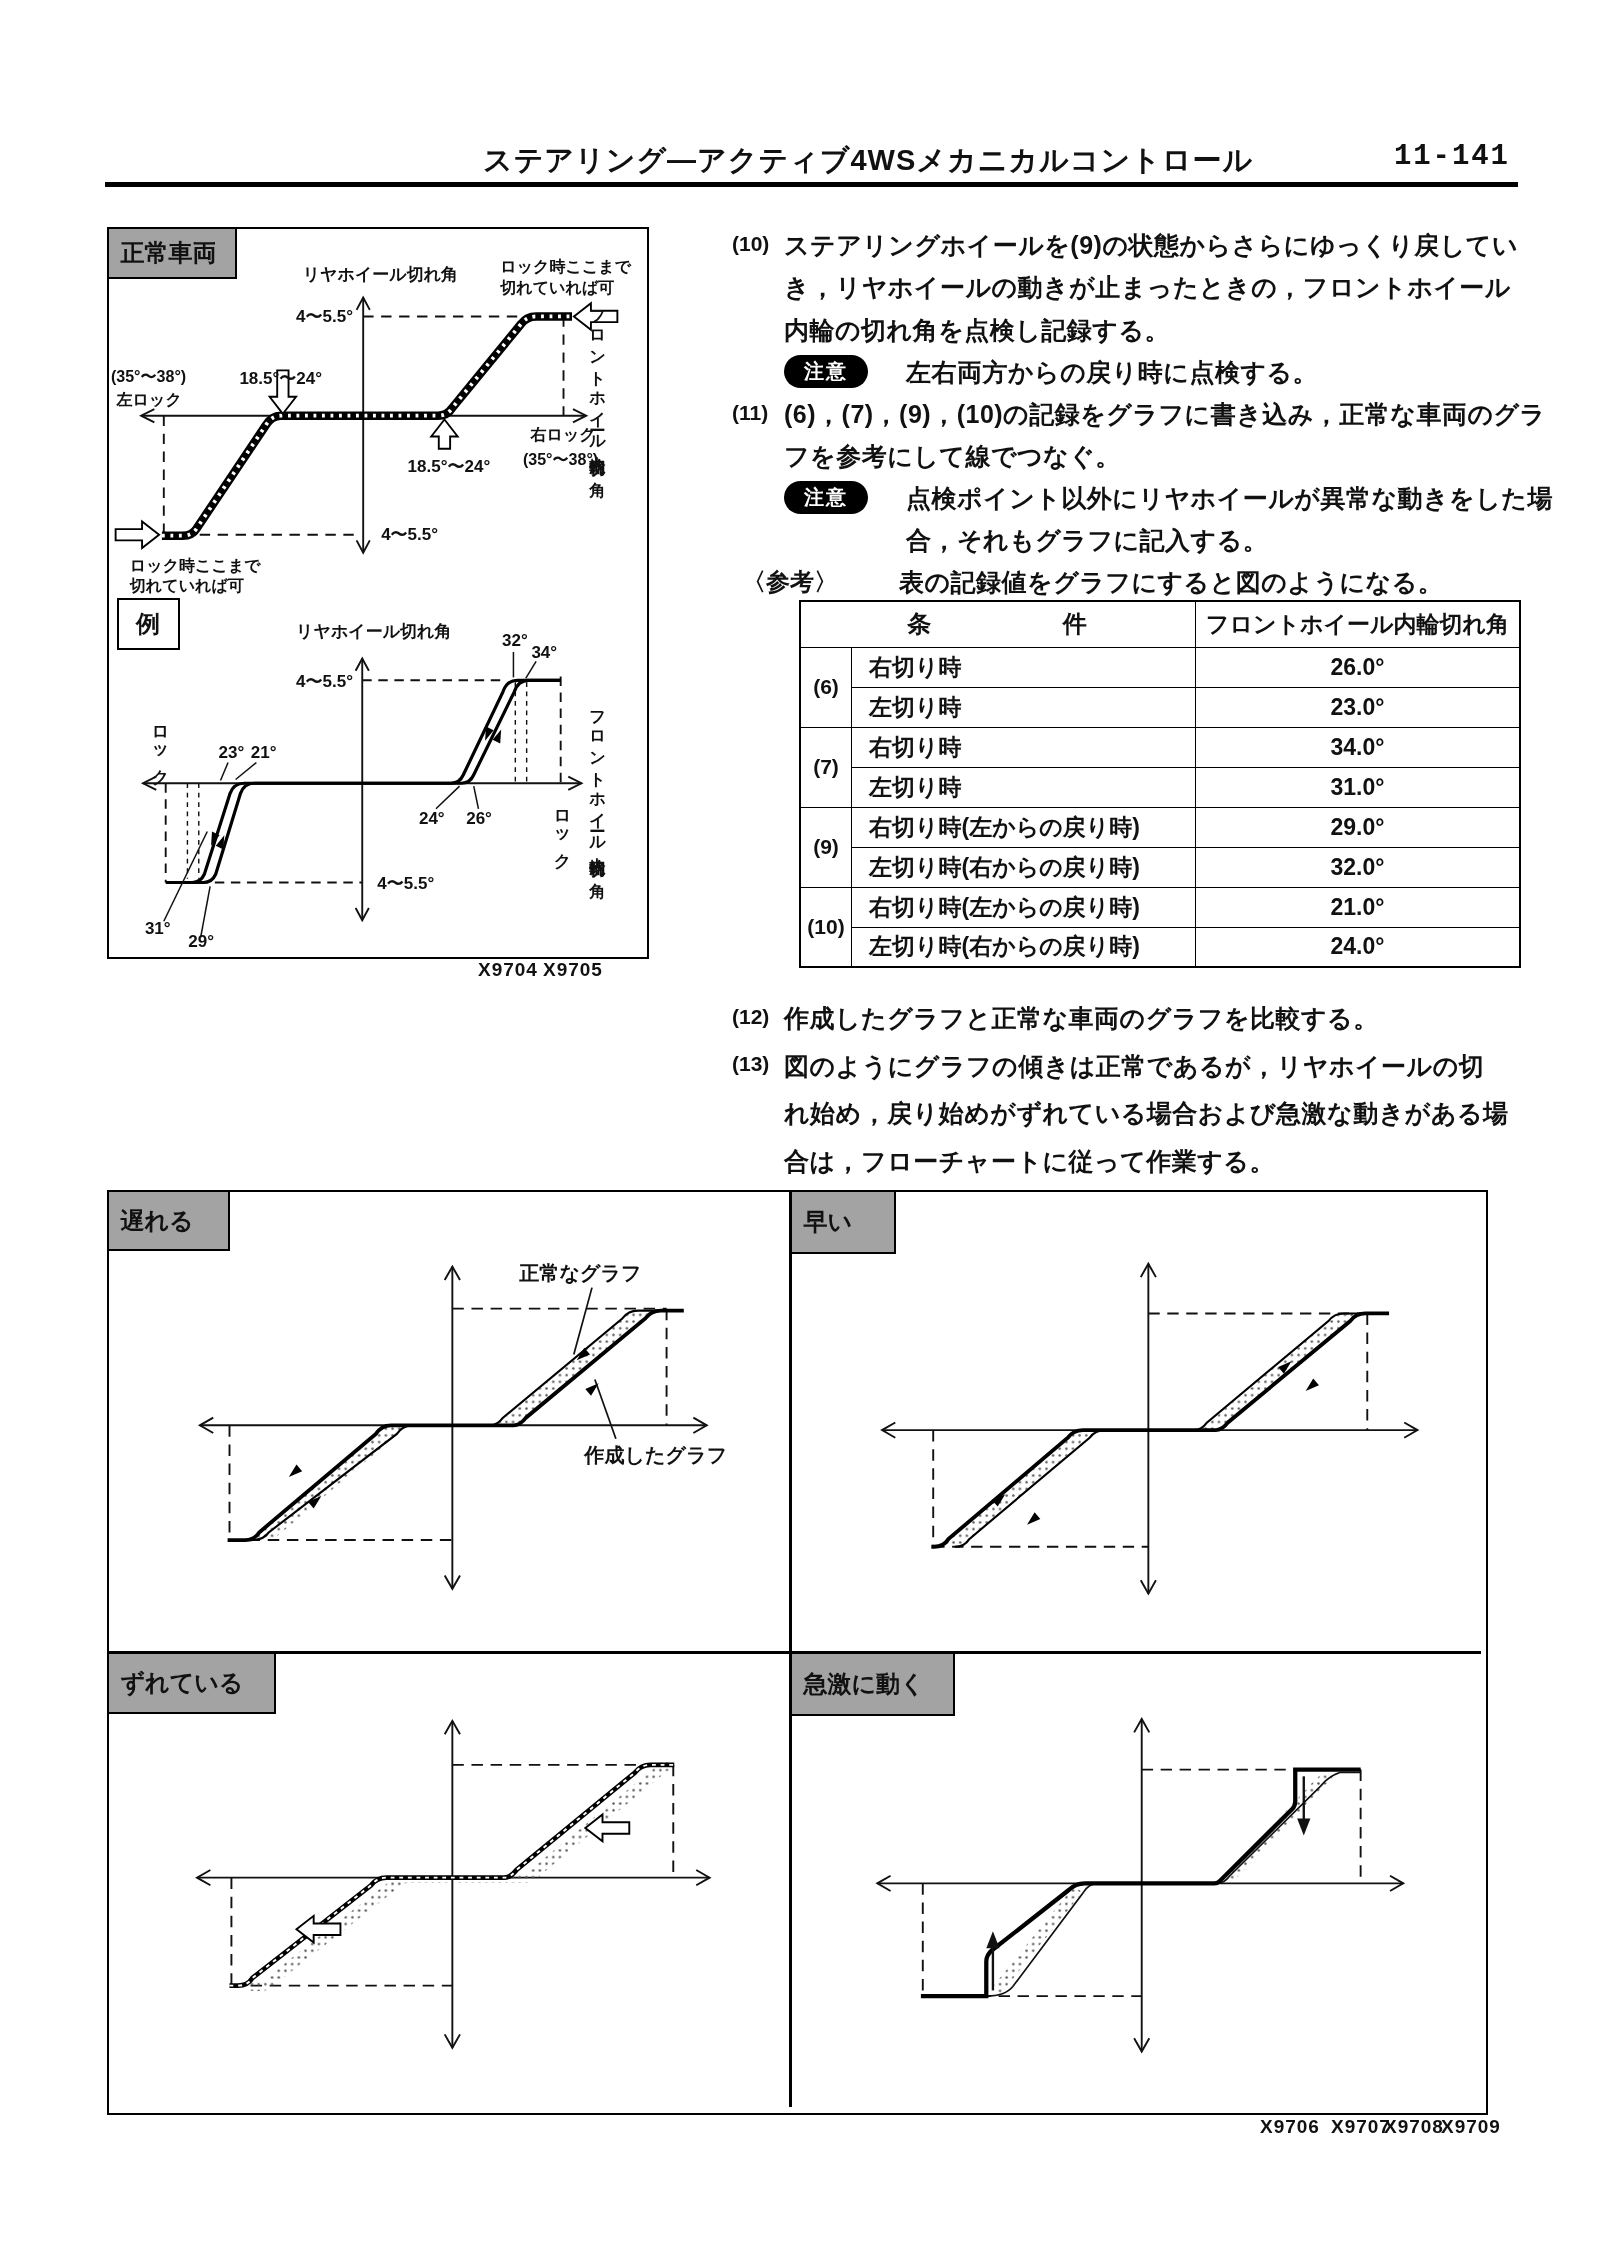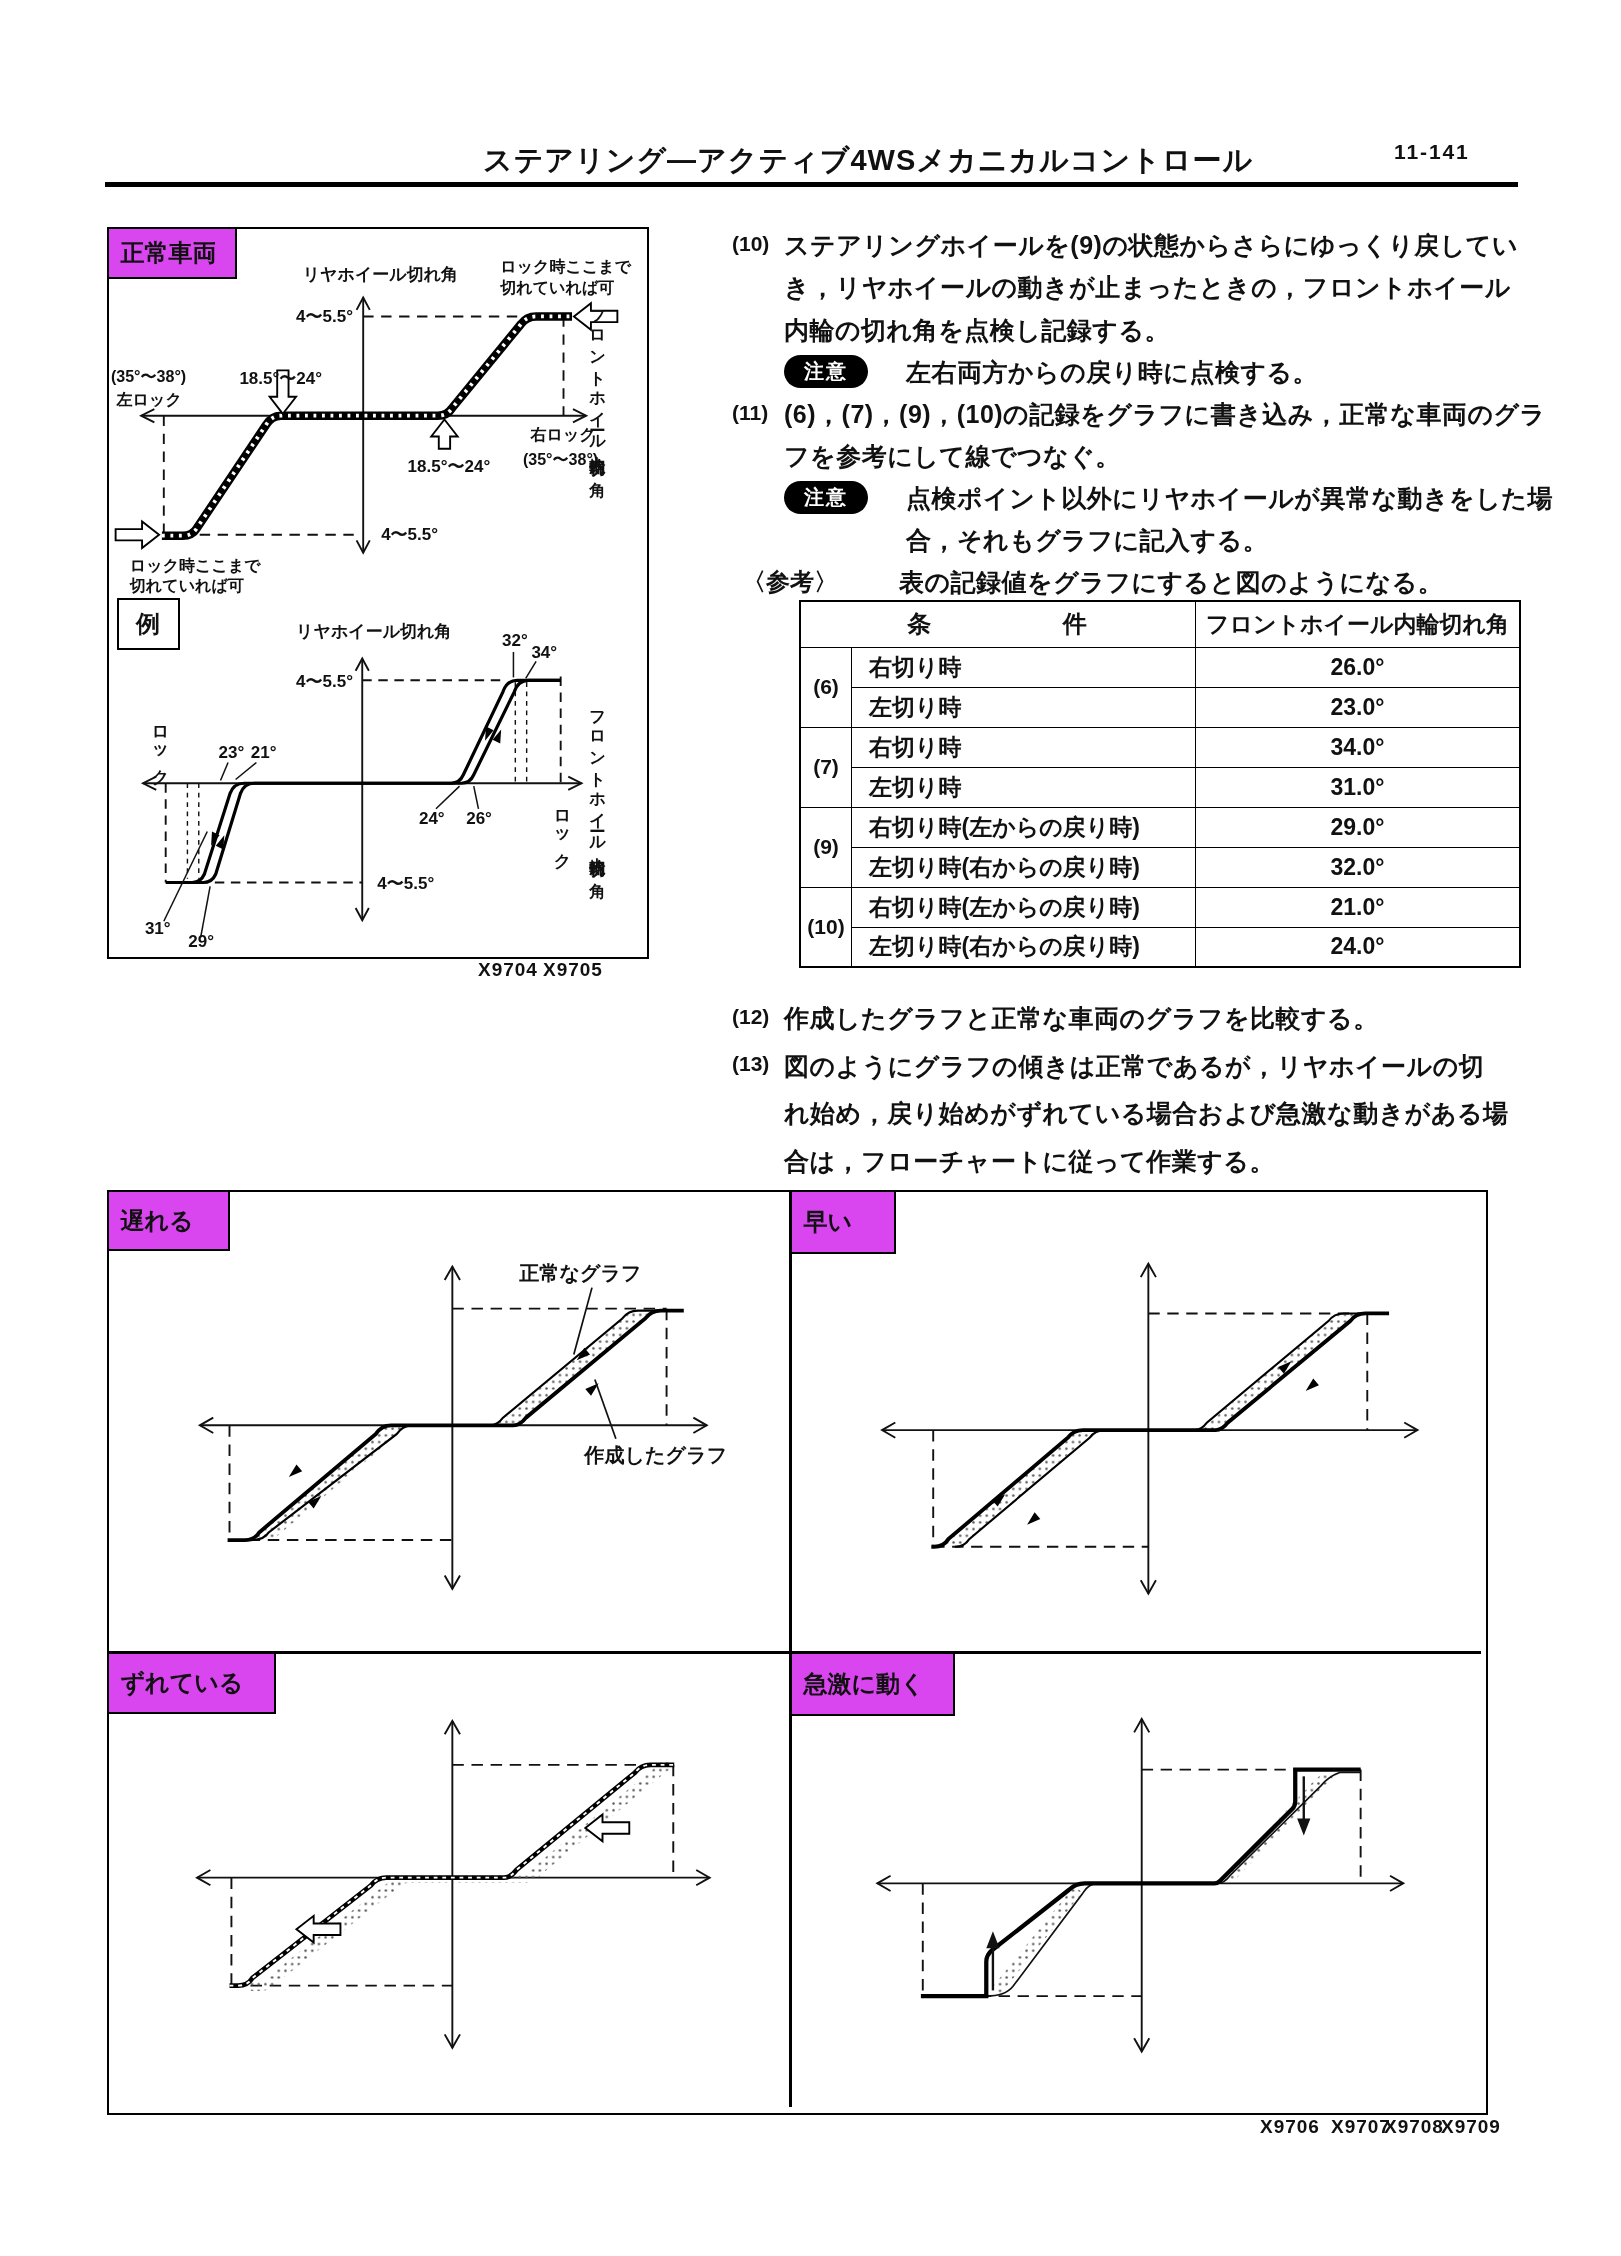--- a/index.html
+++ b/index.html
@@ -3,32 +3,32 @@
 <meta charset="utf-8">
 <style>
   html,body{margin:0;padding:0;}
   body{
     width:1621px;height:2257px;position:relative;background:#ffffff;color:#111;
     font-family:"Liberation Sans","DejaVu Sans",sans-serif;font-weight:bold;
     overflow:hidden;
   }
   .abs{position:absolute;white-space:nowrap;}
   .title{font-size:29px;letter-spacing:1px;}
-  .pagenum{font-size:21px;letter-spacing:1.9px;}
+  .pagenum{font-size:29px;letter-spacing:1.9px;font-family:Liberation Mono, monospace;}
   .rule{background:#000;}
   .jline{font-size:25px;letter-spacing:0.5px;}
   .stepnum{font-size:21px;}
   .refnum{font-size:24px;font-family:Liberation Mono, monospace;}
   .badge{
     position:absolute;background:#000;color:#fff;border-radius:17px;
     width:84px;height:32.5px;line-height:32.5px;text-align:center;font-size:20px;letter-spacing:1.9px;
   }
   .figbox{position:absolute;border:2.9px solid #000;background:#fff;}
   .cornerlabel{
-    position:absolute;border-right:2.9px solid #000;border-bottom:2.9px solid #000;background:#d946ef;
+    position:absolute;border-right:2.9px solid #000;border-bottom:2.9px solid #000;background:#a3a3a3;
     display:flex;align-items:center;padding-left:11.5px;font-size:24px;
   }
   .freelabel{
     position:absolute;border:2.4px solid #000;background:#fff;
     display:flex;align-items:center;justify-content:center;font-size:24px;
   }
   .vtext{
     position:absolute;writing-mode:vertical-rl;text-orientation:upright;
     font-size:16.3px;font-weight:bold;letter-spacing:1.9px;
   }

